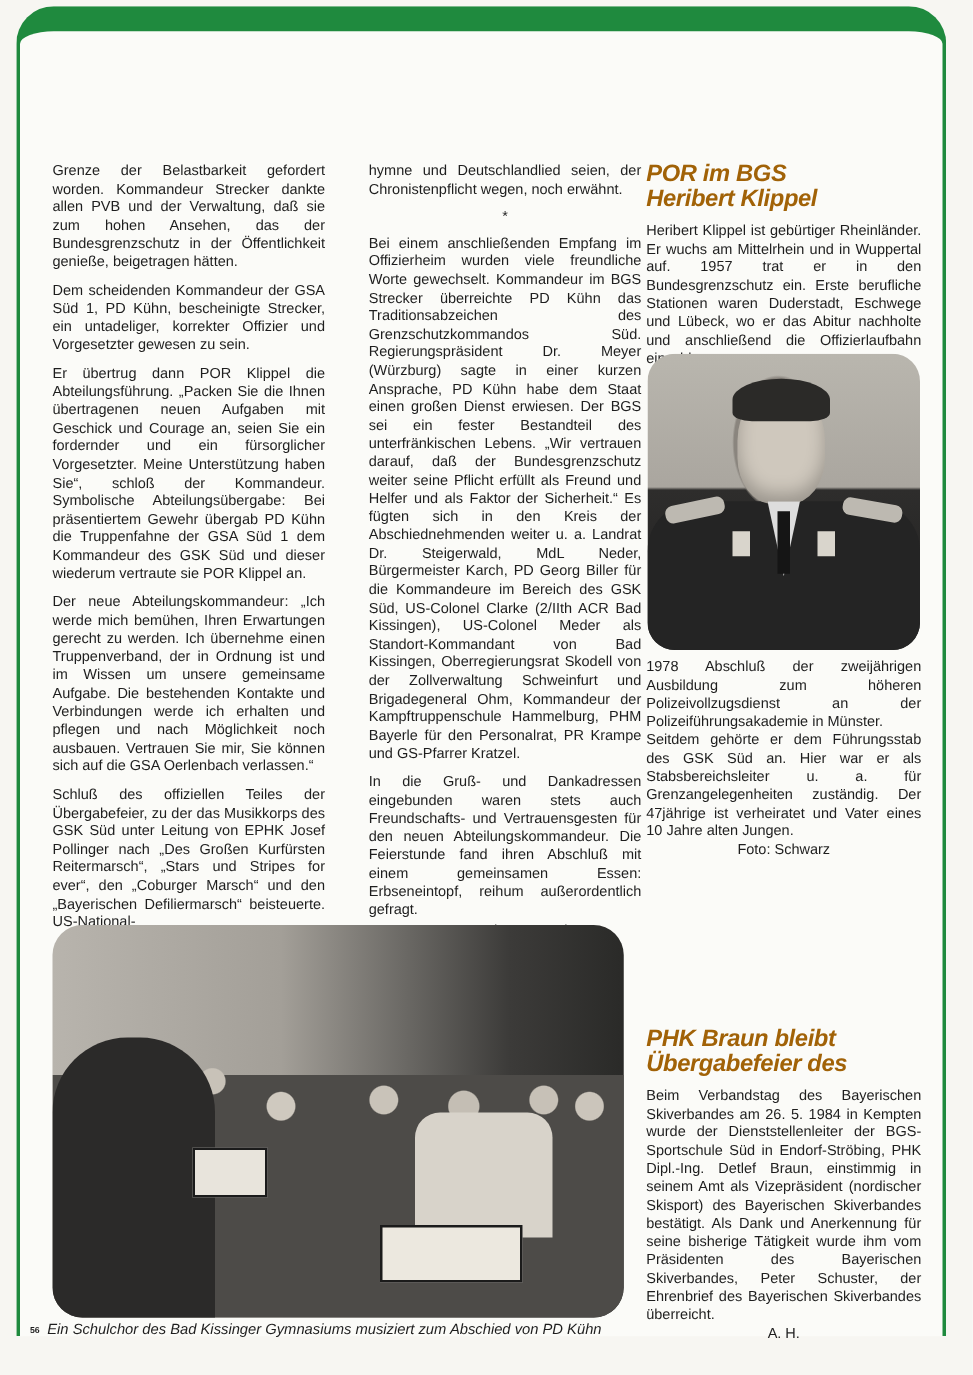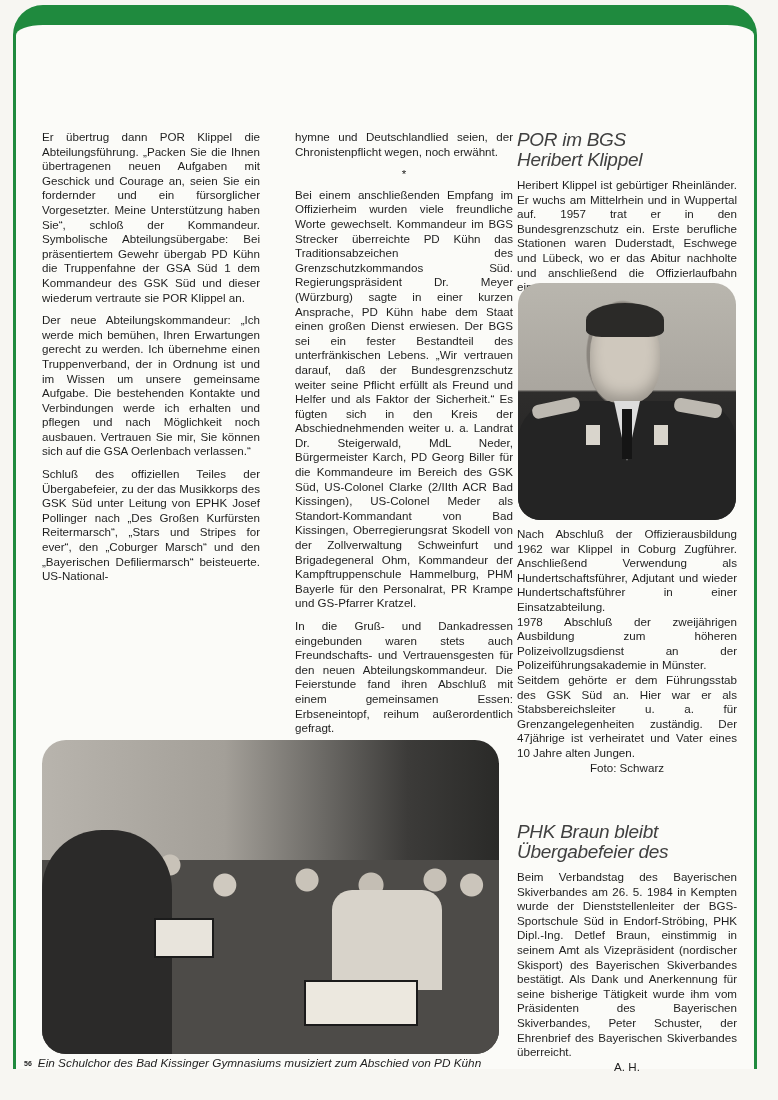--- a/index.html
+++ b/index.html
@@ -24,23 +24,23 @@
     text-align: justify;
   }
   .col p { margin: 0 0 8px 0; }
   .c1 { left: 42px; top: 130px; width: 218px; }
   .c2 { left: 295px; top: 130px; width: 218px; }
   .c3 { left: 517px; top: 130px; width: 220px; }
   .star { text-align: center; margin: 2px 0 6px 0; }
   .credit { text-align: center; margin: 0; }
   .headline {
     font-family: "Liberation Sans", sans-serif;
-    font-weight: normal; font-style: italic;
+    font-weight: bold; font-style: italic;
     font-size: 19px; line-height: 20px;
-    color: #404040; margin: 0 0 8px 0; letter-spacing: -0.3px;
+    color: #a16207; margin: 0 0 8px 0; letter-spacing: -0.3px;
     text-align: left;
   }
   .tight p { margin: 0; }
   .photo {
     position: absolute; overflow: hidden;
     background: #3a3a3a;
   }
   .portrait {
     left: 518px; top: 283px; width: 218px; height: 237px; border-radius: 22px;
     background: radial-gradient(ellipse at 48% 30%, #c9c4bb 0 16%, #8a857e 17% 22%, transparent 23%),
@@ -114,20 +114,22 @@
   .pagenum {
     font-style: normal; font-weight: bold; font-size: 7px; margin-right: 6px; vertical-align: 1px;
   }
 </style>
 </head>
 <body>
 
 <div class="frame"></div>
 
 <div class="col c1">
+  <p>Grenze der Belastbarkeit gefordert worden. Kommandeur Strecker dankte allen PVB und der Verwaltung, daß sie zum hohen Ansehen, das der Bundesgrenzschutz in der Öffentlichkeit genieße, beigetragen hätten.</p>
+  <p>Dem scheidenden Kommandeur der GSA Süd 1, PD Kühn, bescheinigte Strecker, ein untadeliger, korrekter Offizier und Vorgesetzter gewesen zu sein.</p>
   <p>Er übertrug dann POR Klippel die Abteilungsführung. „Packen Sie die Ihnen übertragenen neuen Aufgaben mit Geschick und Courage an, seien Sie ein fordernder und ein fürsorglicher Vorgesetzter. Meine Unterstützung haben Sie“, schloß der Kommandeur. Symbolische Abteilungsübergabe: Bei präsentiertem Gewehr übergab PD Kühn die Truppenfahne der GSA Süd 1 dem Kommandeur des GSK Süd und dieser wiederum vertraute sie POR Klippel an.</p>
   <p>Der neue Abteilungskommandeur: „Ich werde mich bemühen, Ihren Erwartungen gerecht zu werden. Ich übernehme einen Truppenverband, der in Ordnung ist und im Wissen um unsere gemeinsame Aufgabe. Die bestehenden Kontakte und Verbindungen werde ich erhalten und pflegen und nach Möglichkeit noch ausbauen. Vertrauen Sie mir, Sie können sich auf die GSA Oerlenbach verlassen.“</p>
   <p>Schluß des offiziellen Teiles der Übergabefeier, zu der das Musikkorps des GSK Süd unter Leitung von EPHK Josef Pollinger nach „Des Großen Kurfürsten Reitermarsch“, „Stars und Stripes for ever“, den „Coburger Marsch“ und den „Bayerischen Defiliermarsch“ beisteuerte. US-National-</p>
 </div>
 
 <div class="col c2">
   <p>hymne und Deutschlandlied seien, der Chronistenpflicht wegen, noch erwähnt.</p>
   <div class="star">*</div>
   <p>Bei einem anschließenden Empfang im Offizierheim wurden viele freundliche Worte gewechselt. Kommandeur im BGS Strecker überreichte PD Kühn das Traditionsabzeichen des Grenzschutzkommandos Süd. Regierungspräsident Dr. Meyer (Würzburg) sagte in einer kurzen Ansprache, PD Kühn habe dem Staat einen großen Dienst erwiesen. Der BGS sei ein fester Bestandteil des unterfränkischen Lebens. „Wir vertrauen darauf, daß der Bundesgrenzschutz weiter seine Pflicht erfüllt als Freund und Helfer und als Faktor der Sicherheit.“ Es fügten sich in den Kreis der Abschiednehmenden weiter u. a. Landrat Dr. Steigerwald, MdL Neder, Bürgermeister Karch, PD Georg Biller für die Kommandeure im Bereich des GSK Süd, US-Colonel Clarke (2/IIth ACR Bad Kissingen), US-Colonel Meder als Standort-Kommandant von Bad Kissingen, Oberregierungsrat Skodell von der Zollverwaltung Schweinfurt und Brigadegeneral Ohm, Kommandeur der Kampftruppenschule Hammelburg, PHM Bayerle für den Personalrat, PR Krampe und GS-Pfarrer Kratzel.</p>
   <p style="margin-bottom:2px">In die Gruß- und Dankadressen eingebunden waren stets auch Freundschafts- und Vertrauensgesten für den neuen Abteilungskommandeur. Die Feierstunde fand ihren Abschluß mit einem gemeinsamen Essen: Erbseneintopf, reihum außerordentlich gefragt.</p>
@@ -148,21 +150,20 @@
   <div class="hair"></div>
   <div class="shirt"></div>
   <div class="tie"></div>
   <div class="epaulet-l"></div>
   <div class="epaulet-r"></div>
   <div class="insignia-l"></div>
   <div class="insignia-r"></div>
 </div>
 
 <div class="col c3 tight" style="top:527px;">
-  <p>Nach Abschluß der Offizierausbildung 1962 war Klippel in Coburg Zugführer. Anschließend Verwendung als Hundertschaftsführer, Adjutant und wieder Hundertschaftsführer in einer Einsatzabteilung.</p>
   <p>1978 Abschluß der zweijährigen Ausbildung zum höheren Polizeivollzugsdienst an der Polizeiführungsakademie in Münster.</p>
   <p>Seitdem gehörte er dem Führungsstab des GSK Süd an. Hier war er als Stabsbereichsleiter u. a. für Grenzangelegenheiten zuständig. Der 47jährige ist verheiratet und Vater eines 10 Jahre alten Jungen.</p>
   <p class="credit">Foto: Schwarz</p>
 </div>
 
 <div class="col c3" style="top:822px;">
   <h2 class="headline">
     <span>PHK Braun bleibt</span><br>
     <span>Übergabefeier des</span><br>
   </h2>

